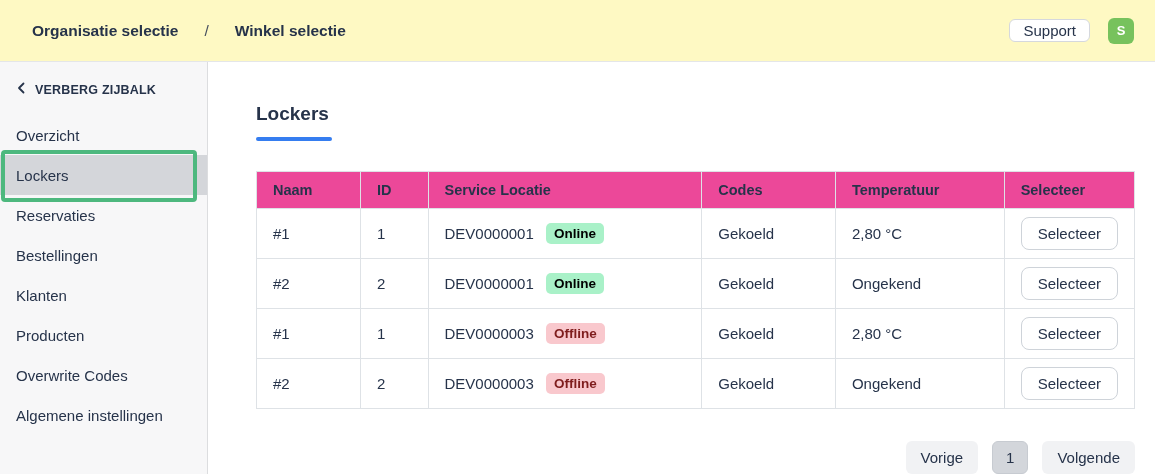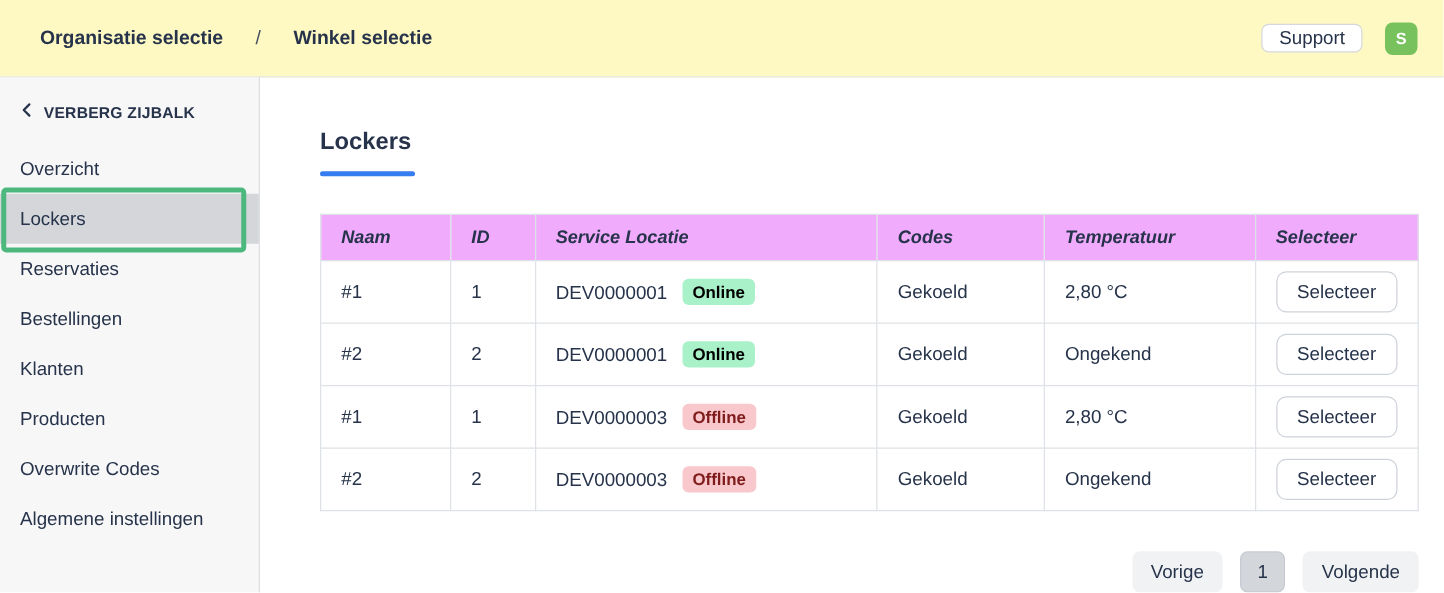--- a/index.html
+++ b/index.html
@@ -56,21 +56,21 @@
   }
 
   
   .main { flex: 1; padding: 28px 20px 0 32px; }
   .page-title { font-size: 19px; font-weight: 700; }
   .title-underline { width: 76px; height: 4px; background: #357df0; border-radius: 2px; margin-top: 7px; }
 
   .table-wrap { margin-top: 30px; }
   table { width: 100%; border-collapse: collapse; font-size: 15px; }
   th, td { border: 1px solid #dee2e6; text-align: left; padding: 0 16px; }
-  th { background: #f0abfc; height: 37px; font-size: 14.5px; font-weight: 600; font-style: italic; }
+  th { background: #ec4899; height: 37px; font-size: 14.5px; font-weight: 600; }
   td { height: 50px; background: #fff; }
 
   .badge {
     display: inline-block; border-radius: 5px; padding: 3px 8px;
     font-size: 13.5px; font-weight: 600; margin-left: 8px; vertical-align: 1px;
   }
   .badge.online  { background: #a9f1c8; color: #000000; }
   .badge.offline { background: #f9c8cd; color: #7f1d1d; }
 
   .select-btn {

